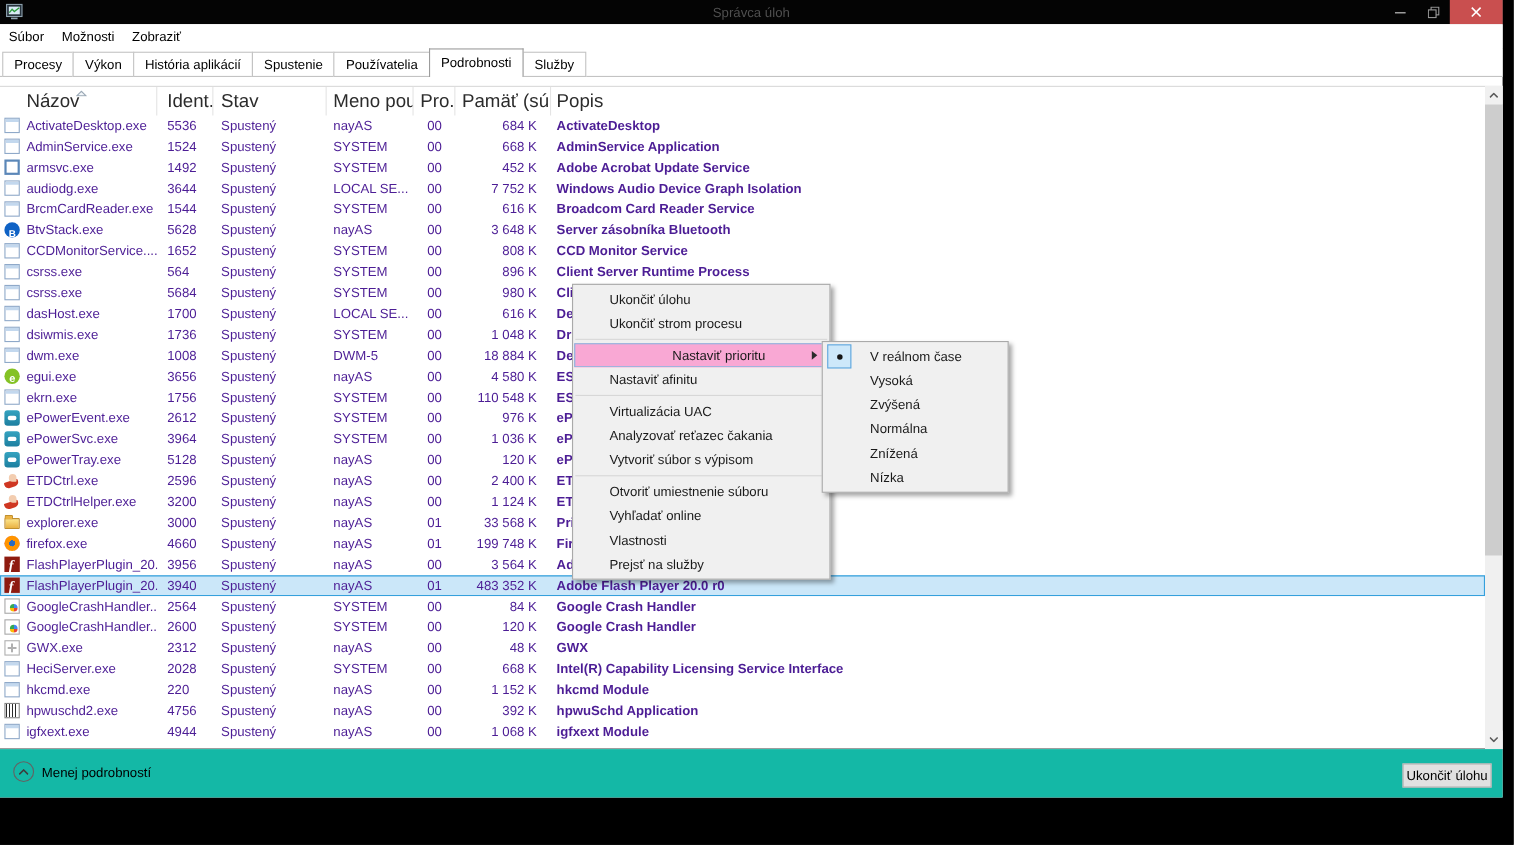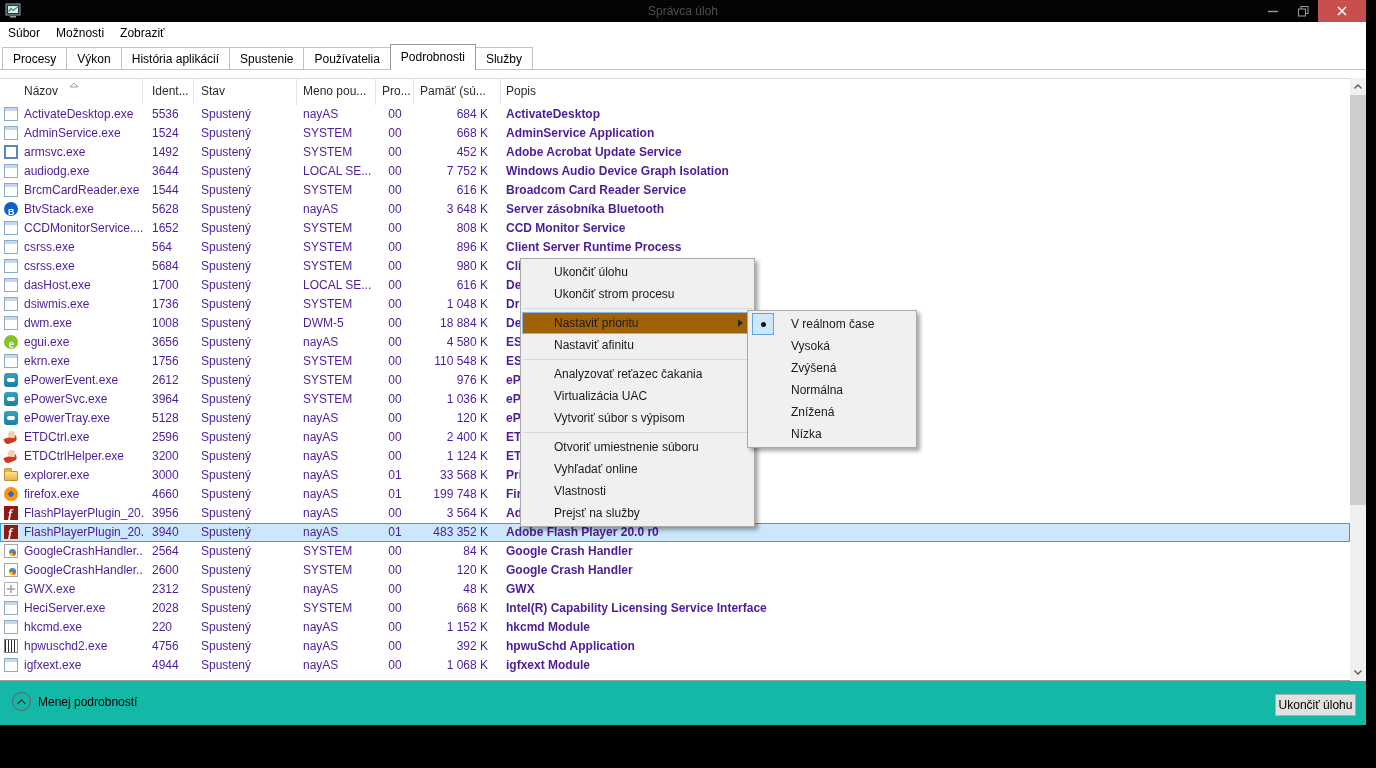--- a/index.html
+++ b/index.html
@@ -23,21 +23,21 @@
   .tabstrip { position:absolute; left:0; top:44px; width:1366px; height:26px; background:#fff; }
   .tabstrip .strip-line { position:absolute; left:0; right:0; top:25px; border-top:1px solid #c3c3c3; }
   .tabs { position:absolute; left:3px; top:0; height:26px; display:flex; align-items:flex-end; }
   .tab { height:23px; line-height:22px; padding:0 10px; font-size:12px; color:#000; background:#fff; border:1px solid #c3c3c3; margin-left:-1px; position:relative; z-index:1; }
   .tab.active { height:26px; line-height:25px; border-color:#9c9c9c; border-bottom:none; z-index:3; }
 
   
   .list { position:absolute; left:0; top:78px; width:1350px; height:603px; background:#fff; border-top:1px solid #d9d9d9; }
   .list-bottom-line { position:absolute; left:0; top:680px; width:1366px; border-top:1px solid #9d9d9d; }
   .thead { display:grid; grid-template-columns:143px 51px 103px 79px 38px 87px 1fr; height:26px; position:relative; }
-  .th { font-size:12px; color:#2b2b2b; line-height:25px; border-right:1px solid #e4e4e4; overflow:hidden; white-space:nowrap; }
+  .th { font-size:17px; color:#2b2b2b; line-height:25px; border-right:1px solid #e4e4e4; overflow:hidden; white-space:nowrap; }
   .th:last-child { border-right:none; }
   .th.h-name { padding-left:24px; }
   .th.h-pid { padding-left:9px; }
   .th.h-status { padding-left:7px; }
   .th.h-user { padding-left:6px; }
   .th.h-cpu { padding-left:6px; }
   .th.h-mem { padding-left:6px; }
   .th.h-desc { padding-left:5px; }
   .sort-arrow { position:absolute; left:69px; top:3px; }
 
@@ -89,21 +89,21 @@
   
   .footer { position:absolute; left:0; top:681px; width:1366px; height:44px; background:#14b8a6; }
   .less-toggle { position:absolute; left:12px; top:11px; display:flex; align-items:center; font-size:12px; color:#000; }
   .circ { width:19px; height:19px; border:1px solid #636363; border-radius:50%; display:flex; align-items:center; justify-content:center; margin-right:7px; }
   .end-btn { position:absolute; left:1275px; top:13px; width:81px; height:22px; background:#e1e1e1; border:1px solid #adadad; font-size:12px; font-family:"Liberation Sans","DejaVu Sans",sans-serif; color:#000; }
 
   
   .ctx { position:absolute; left:520px; top:258px; width:235px; background:#f0f0f0; border:1px solid #a9a9a9; padding:2px 1px; z-index:10; box-shadow:3px 3px 4px rgba(0,0,0,.35); }
   .sub { position:absolute; left:747px; top:310px; width:170px; background:#f0f0f0; border:1px solid #a9a9a9; padding:2px 1px; z-index:11; box-shadow:3px 3px 4px rgba(0,0,0,.35); }
   .mi { height:22px; line-height:22px; padding-left:32px; position:relative; font-size:12px; color:#1a1a1a; white-space:nowrap; }
-  .mi.highlight { background:#a16207; box-shadow:inset 0 0 0 1px #84b6e0; }
+  .mi.highlight { background:#f9a8d4; box-shadow:inset 0 0 0 1px #84b6e0;text-align:center; }
   .mi.has-submenu::after { content:""; position:absolute; right:10px; top:7px; border:4px solid transparent; border-left:5px solid #2b2b2b; border-right:none; }
   .mi.separator { height:7px; padding:0; }
   .mi.separator::after { content:""; position:absolute; left:1px; right:1px; top:3px; border-top:1px solid #d7d7d7; }
   .sub .mi { padding-left:42px; }
   .gutter { position:absolute; left:3px; top:0; width:22px; height:22px; display:none; }
   .mi.selected .gutter { display:block; background:#cde8fa; border:1px solid #60a6dc; }
   .mi.selected .gutter::after { content:""; position:absolute; left:8px; top:8px; width:5px; height:5px; border-radius:50%; background:#151515; }
 </style>
 </head>
 <body>
@@ -476,22 +476,22 @@
   </div>
 
   <div class="ctx">
 
   <div class="mi"><span class="lbl">Ukončiť úlohu</span></div>
       <div class="mi"><span class="lbl">Ukončiť strom procesu</span></div>
       <div class="mi separator"></div>
       <div class="mi highlight has-submenu"><span class="lbl">Nastaviť prioritu</span></div>
       <div class="mi"><span class="lbl">Nastaviť afinitu</span></div>
       <div class="mi separator"></div>
+      <div class="mi"><span class="lbl">Virtualizácia UAC</span></div>
       <div class="mi"><span class="lbl">Analyzovať reťazec čakania</span></div>
-      <div class="mi"><span class="lbl">Virtualizácia UAC</span></div>
       <div class="mi"><span class="lbl">Vytvoriť súbor s výpisom</span></div>
       <div class="mi separator"></div>
       <div class="mi"><span class="lbl">Otvoriť umiestnenie súboru</span></div>
       <div class="mi"><span class="lbl">Vyhľadať online</span></div>
       <div class="mi"><span class="lbl">Vlastnosti</span></div>
       <div class="mi"><span class="lbl">Prejsť na služby</span></div>
     </div>
 
   <div class="sub">
 

